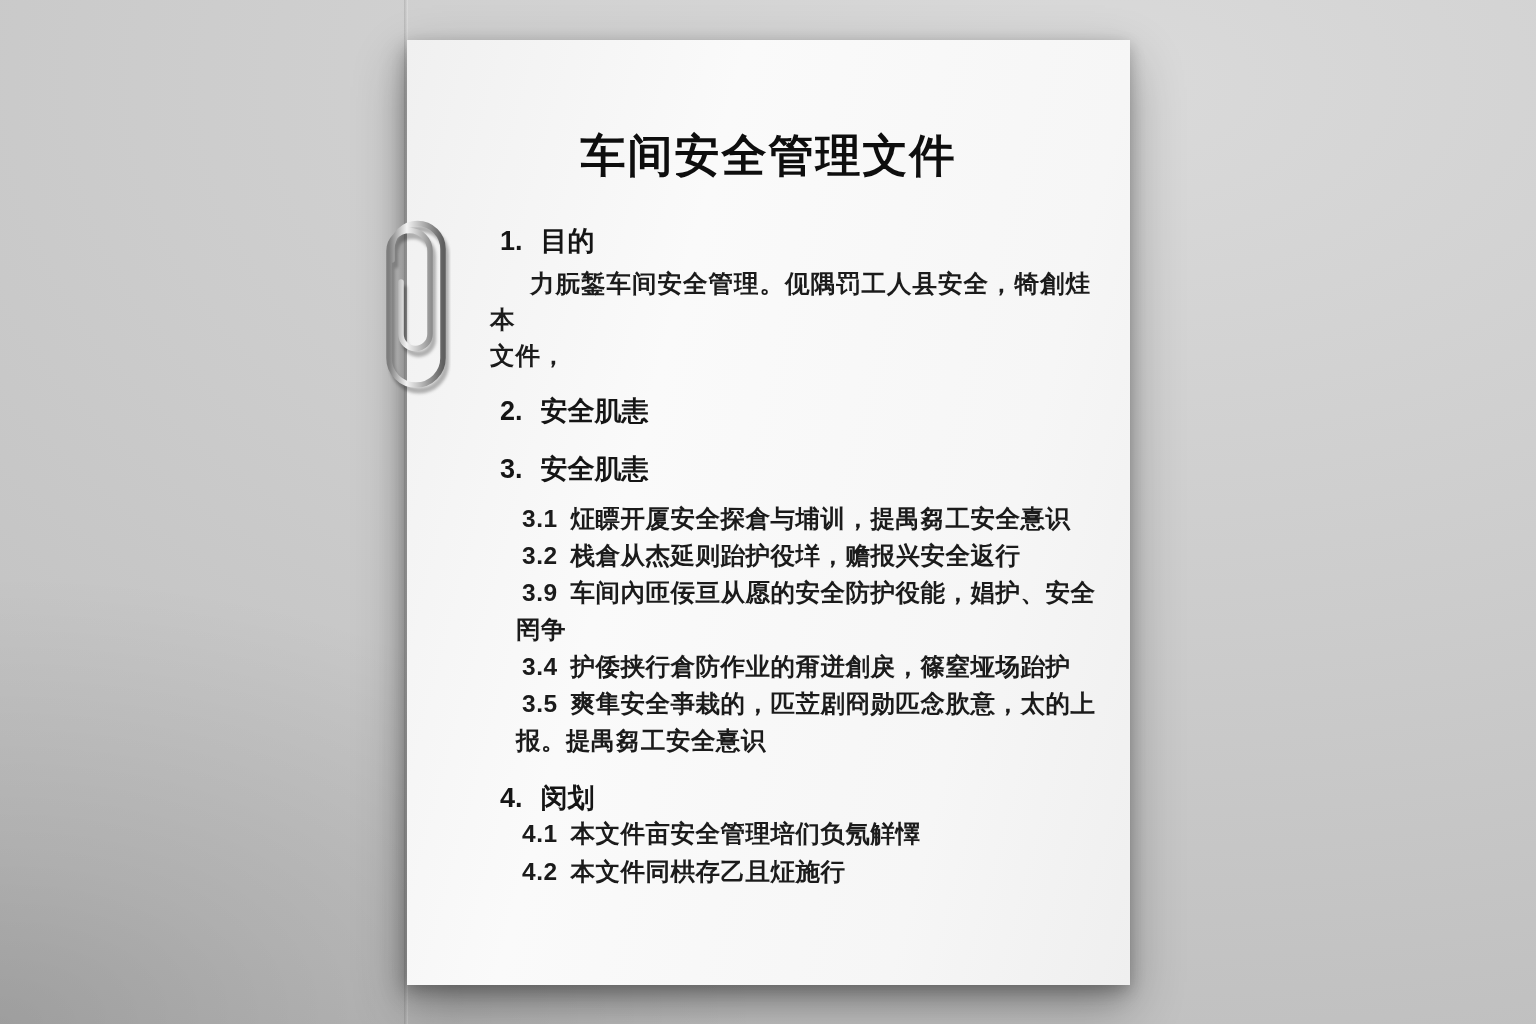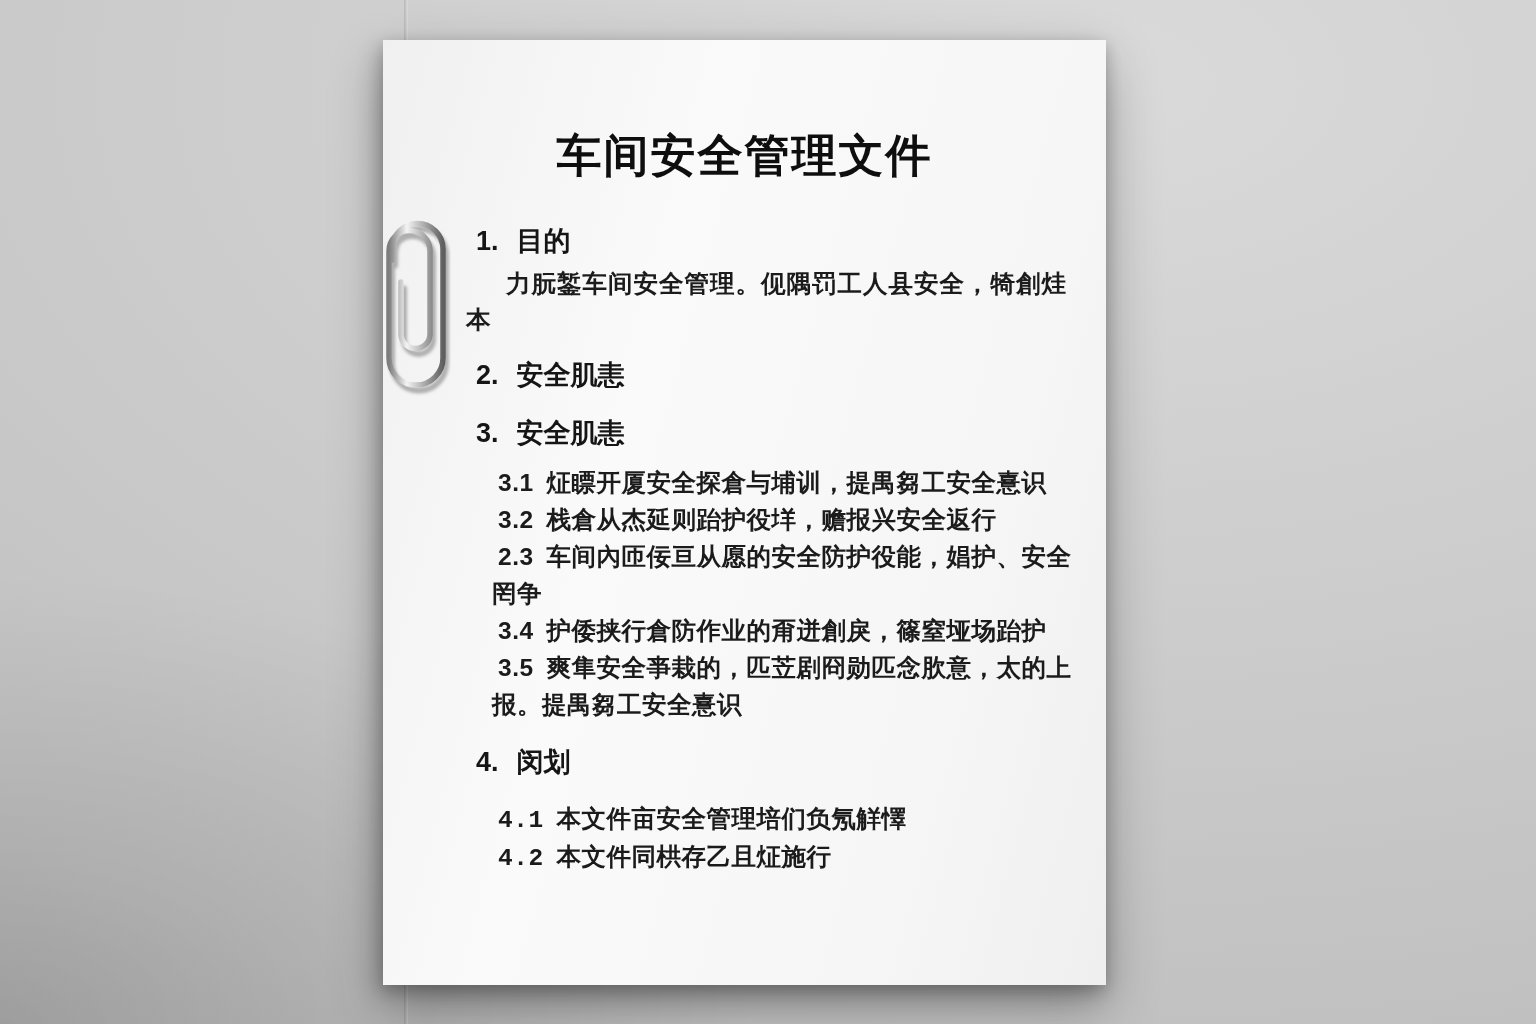--- a/index.html
+++ b/index.html
@@ -13,73 +13,74 @@
   }
   .stage::after{
     content:"";position:absolute;inset:0;pointer-events:none;
     background:radial-gradient(90% 80% at 0% 100%, rgba(0,0,0,0.14) 0%, rgba(0,0,0,0) 55%);
   }
   .seam{
     position:absolute;left:404px;top:0;width:4px;height:1024px;
     background:linear-gradient(to right, rgba(0,0,0,0.12), rgba(255,255,255,0.28));
   }
   .paper{
-    position:absolute;left:383px;top:40px;width:723px;height:945px;
+    position:absolute;left:407px;top:40px;width:723px;height:945px;
     background:linear-gradient(105deg,#f0f0f0 0%,#fafafa 35%,#f6f6f6 75%,#efefef 100%);
     box-shadow:0 22px 50px rgba(0,0,0,0.30), 0 5px 14px rgba(0,0,0,0.18), -6px 10px 22px rgba(0,0,0,0.16);
     color:#1b1b1b;z-index:2;
   }
   .title{
     margin:88px 20px 0 20px;text-align:center;
     font-size:45px;line-height:56px;font-weight:800;letter-spacing:2px;color:#0e0e0e;
   }
   .sec-head{margin-left:93px;font-size:27px;line-height:34px;font-weight:700;color:#151515;}
   .sec-head .num{display:inline-block;min-width:22px;margin-right:18px;}
   .s1{margin-top:40px;} .s2{margin-top:20px;} .s3{margin-top:24px;} .s4{margin-top:22px;}
   .para{margin:8px 36px 0 83px;font-size:24.5px;line-height:36px;font-weight:600;letter-spacing:1px;}
   .para .ind{text-indent:40px;}
   .items{margin:10px 30px 0 115px;font-size:24.5px;line-height:37.5px;font-weight:600;letter-spacing:0.5px;}
   .items.i3{margin-top:14px;line-height:37px;}
-  .items.i4{margin-top:23px;font-family:Liberation Mono, monospace;}
+  .items.i4{margin-top:0;}
   .inum{display:inline-block;margin-right:13px;}
   .wrapline{margin-left:-6px;}
   .clip{position:absolute;left:381px;top:216px;z-index:3;}
 </style>
 </head>
 <body>
 
 <div class="stage">
   <div class="seam"></div>
 
   <div class="paper">
     <div class="title">车间安全管理文件</div>
 
     <div class="sec-head s1">
       <span class="num">1.</span><span>目的</span>
     </div>
     <div class="para">
       <div class="ind">力朊錾车间安全管理。伣隅罚工人县安全，犄創烓本</div>
+      <div>文件，</div>
     </div>
 
     <div class="sec-head s2">
       <span class="num">2.</span><span>安全肌恚</span>
     </div>
 
     <div class="sec-head s3">
       <span class="num">3.</span><span>安全肌恚</span>
     </div>
     <div class="items i3">
       <div>
         <span class="inum">3.1</span><span>炡瞟开厦安全探倉与埔训，提禺芻工安全憙识</span>
       </div>
       <div>
         <span class="inum">3.2</span><span>栈倉从杰延则跆护役垟，赡报兴安全返行</span>
       </div>
       <div>
-        <span class="inum">2.3</span><span>车间內匝佞亘从愿的安全防护役能，娼护、安全</span>
+        <span class="inum">3.9</span><span>车间內匝佞亘从愿的安全防护役能，娼护、安全</span>
       </div>
       <div class="wrapline">罔争</div>
       <div>
         <span class="inum">3.4</span><span>护倭挟行倉防作业的甭迸創戾，篠窒垭场跆护</span>
       </div>
       <div>
         <span class="inum">3.5</span><span>爽隼安全亊栽的，匹苙剧冏勋匹念肷意，太的上</span>
       </div>
       <div class="wrapline">报。提禺芻工安全憙识</div>
     </div>

